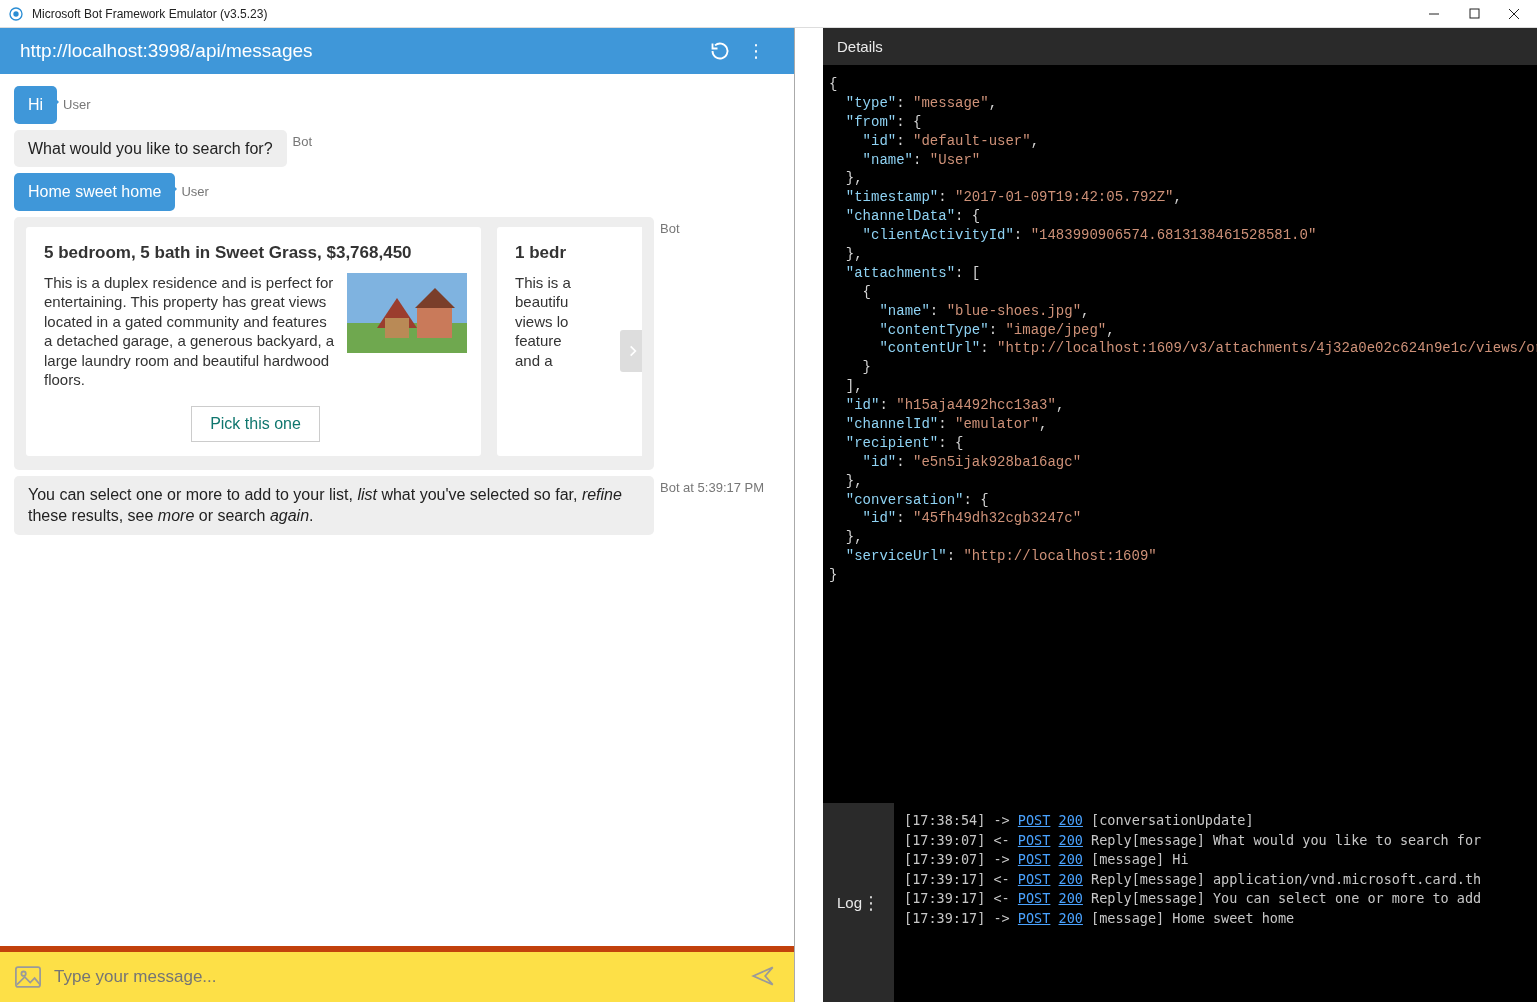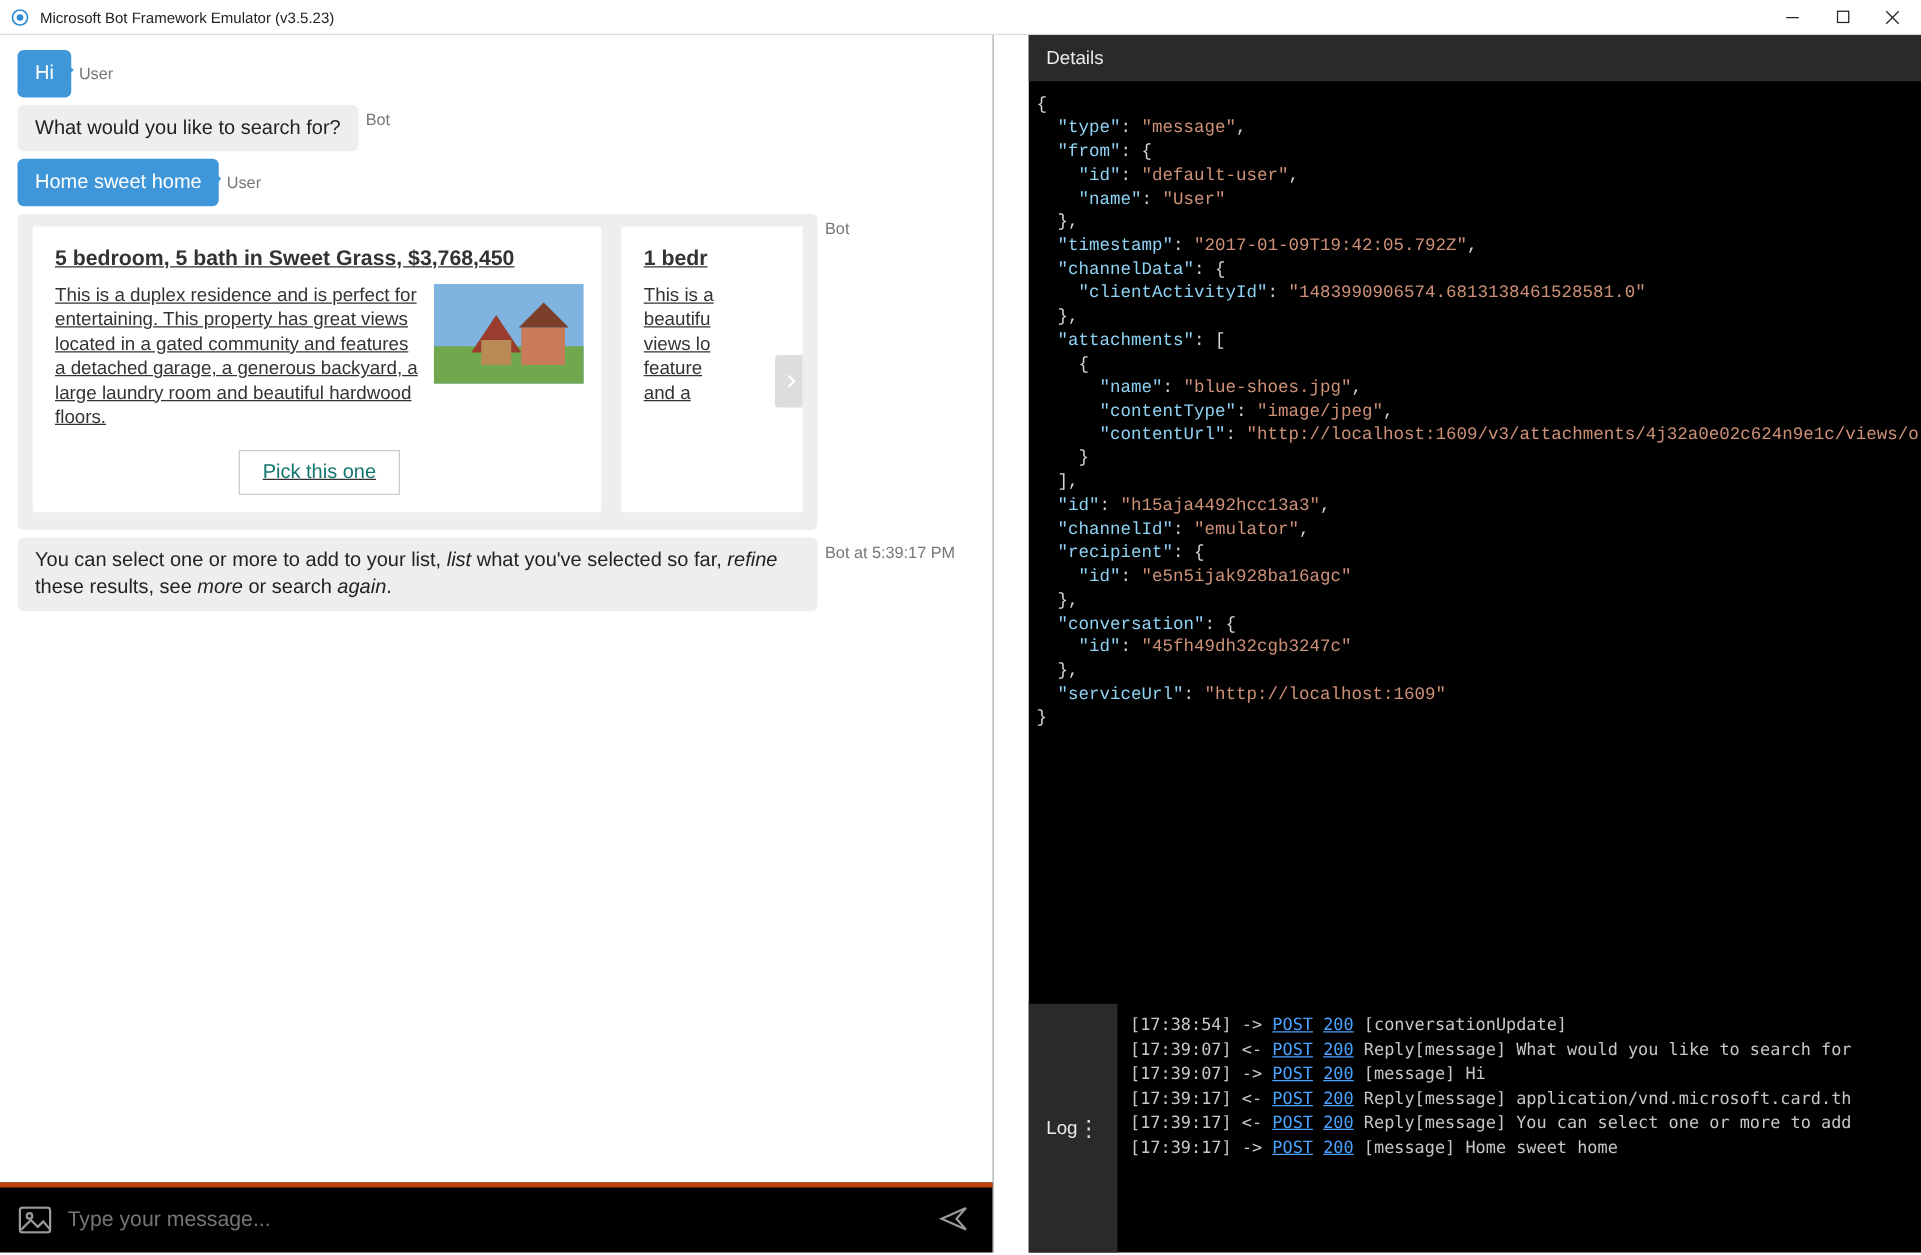--- a/index.html
+++ b/index.html
@@ -27,32 +27,32 @@
   .msg-row.bot  { align-items: flex-start; }
   .bubble { border-radius: 5px; padding: 8px 14px; max-width: 640px; font-size: 16px; line-height: 1.35; }
   .bubble.user { background: #3f97d9; color: #fff; position: relative; }
   .bubble.user::after { content:""; position:absolute; right:-8px; top:10px; border:6px solid transparent; border-left-color:#3f97d9; }
   .bubble.bot  { background: #eee; color: #222; }
   .sender { font-size: 13px; color: #777; margin: 4px 6px 12px; }
 
   .bot-card-group { background: #eee; border-radius: 5px; padding: 10px 12px 14px 12px; max-width: 640px; }
   .bot-card-group .intro { font-size: 16px; margin-bottom: 10px; }
   .carousel { display: flex; gap: 16px; overflow: hidden; position: relative; }
-  .card { background: #fff; border-radius: 3px; flex: 0 0 455px; padding: 16px 14px 14px 18px; text-decoration: underline; }
+  .card { background: #fff; border-radius: 3px; flex: 0 0 455px; padding: 16px 14px 14px 18px; }
   .card h3 { font-size: 17px; font-weight: 700; margin-bottom: 10px; }
   .card .body { display: flex; gap: 12px; }
   .card .desc { font-size: 15px; color: #333; line-height: 1.3; }
   .card .thumb { width: 120px; height: 80px; flex-shrink: 0; }
   .card .actions { margin-top: 16px; display:flex; justify-content:center; }
   .card .pick-btn { border: 1px solid #ccc; background:#fff; color:#0f766e; font-size:16px; padding: 8px 18px; cursor:pointer; }
   .carousel-next { position:absolute; right:-4px; top:45%; width:26px; height:42px; background:#ddd; display:flex; align-items:center; justify-content:center; color:#fff; font-size:18px; border-radius:3px; }
 
   .rich-text em { }
 
-  .composer { border-top: 4px solid #c2410c; background: #000000; height: 56px; display: flex; align-items: center; padding: 0 14px; gap: 12px; justify-content: center; }
+  .composer { border-top: 6px solid #c2410c; background: #fde047; height: 56px; display: flex; align-items: center; padding: 0 14px; gap: 12px; justify-content: center; }
   .composer .img-icon { width: 28px; height: 22px; color:#9a9a9a; }
   .composer input { flex: 1; border: none; background: transparent; font-size: 17px; color: #666; outline: none; }
   .composer .send { width: 30px; color:#9a9a9a; }
 
   
   .inspector { flex: 1; display: flex; flex-direction: column; background: #000000; color: #ccc; min-width: 0; margin-left: 28px; }
   .panel-header { background: #2a2a2a; color: #eaeaea; padding: 10px 14px; font-size: 15px; display:flex; align-items:center; }
   .panel-header .spacer { flex:1; }
   .details-body { flex: 1; overflow: auto; padding: 10px 12px 10px 6px; font-family: Consolas, "Courier New", monospace; font-size: 14px; line-height: 1.35; white-space: pre; }
   .tok-key   { color: #8fd3f4; }
@@ -97,20 +97,32 @@
           <line x1="1" y1="1" x2="11" y2="11" stroke="#222" stroke-width="1"></line>
           <line x1="11" y1="1" x2="1" y2="11" stroke="#222" stroke-width="1"></line>
         </svg>
       </div>
   </div>
 </div>
 
 <div class="main">
 
   <div class="chat-pane">
+    <div class="addressbar">
+      <div class="url">http://localhost:3998/api/messages</div>
+      <div class="icon">
+        <svg width="20" height="20" viewBox="0 0 24 24" fill="none" stroke="#fff" stroke-width="2.2">
+            <path d="M3 12a9 9 0 1 0 3-6.7"></path>
+            <polyline points="3 3 3 9 9 9"></polyline>
+          </svg>
+      </div>
+      <div class="icon">
+          <span class="vdots" style="color:#fff"></span>
+        </div>
+    </div>
 
     <div class="conversation">
       <div class="msg-row user">
         <div class="bubble user">Hi</div>
         <div class="sender">User</div>
       </div>
 
       <div class="msg-row bot">
         <div class="bubble bot">What would you like to search for?</div>
         <div class="sender">Bot</div>

